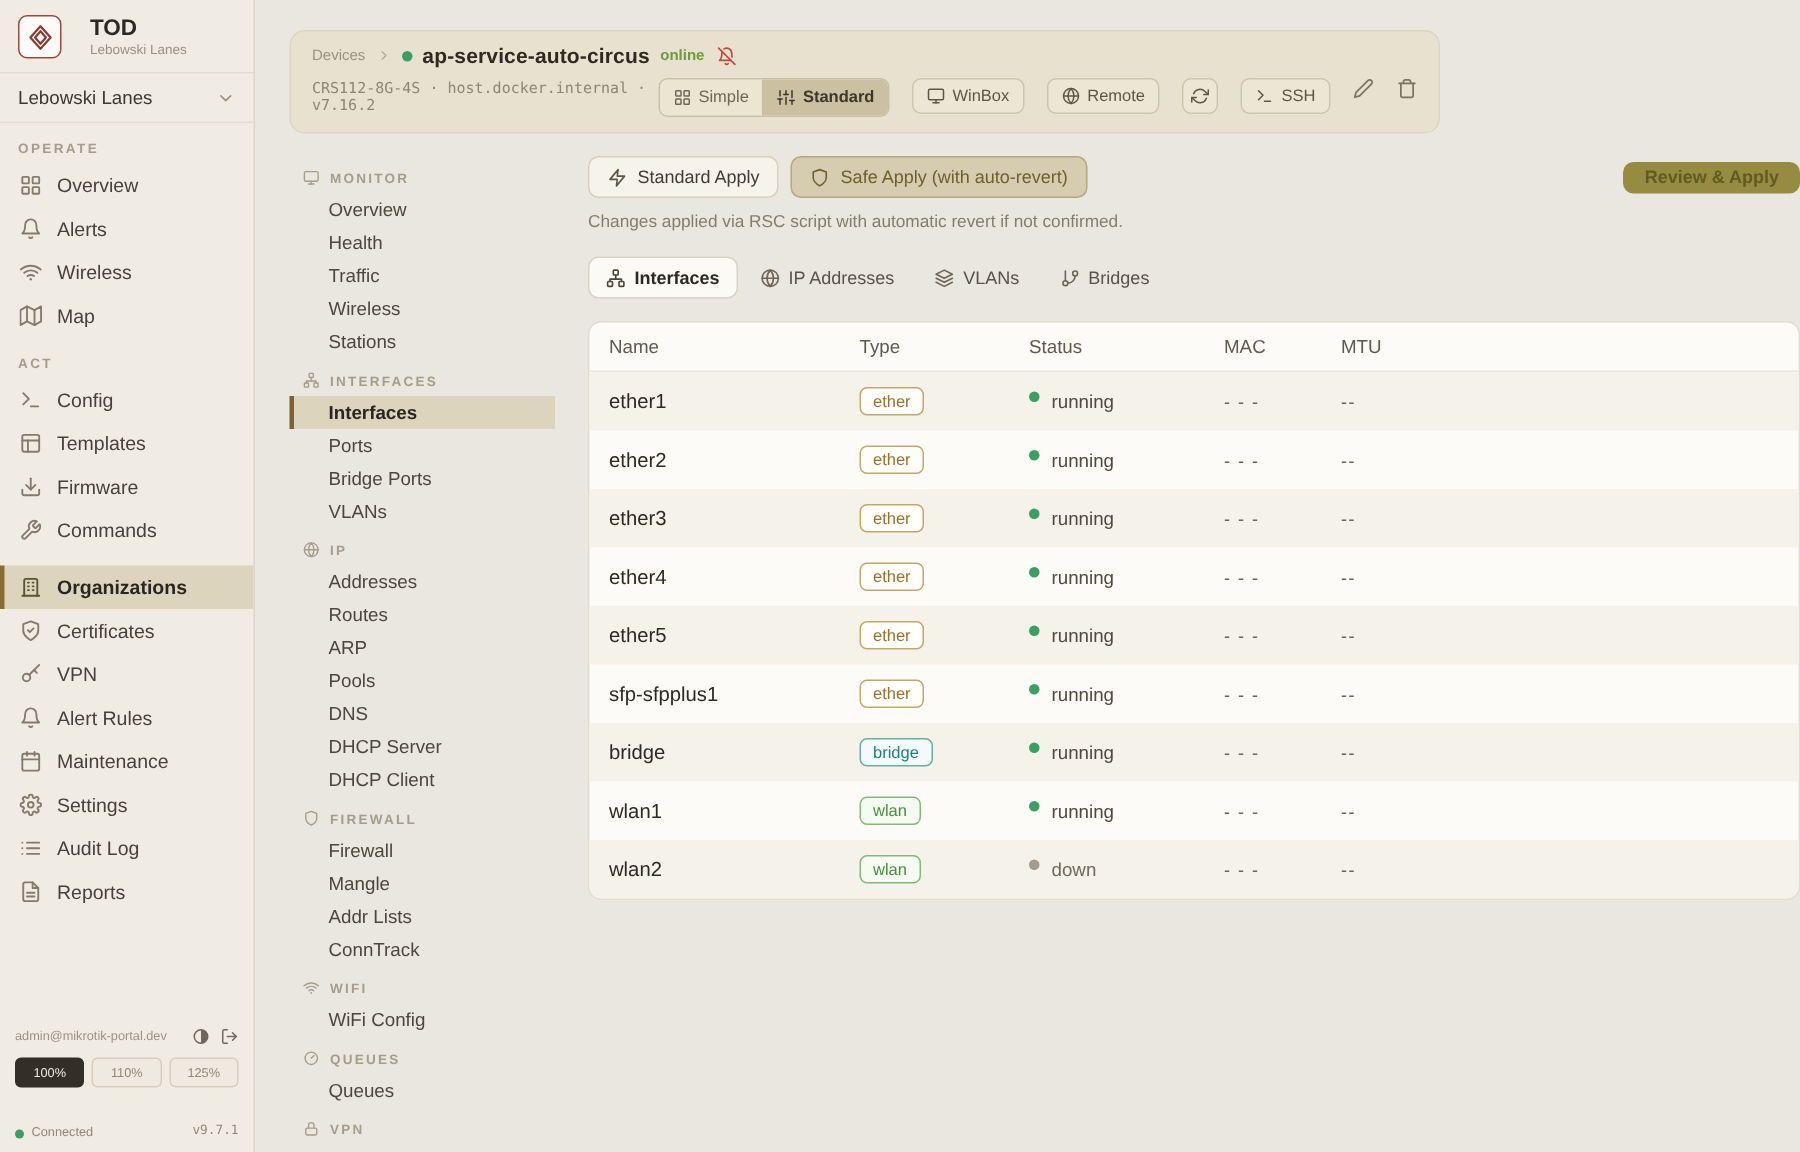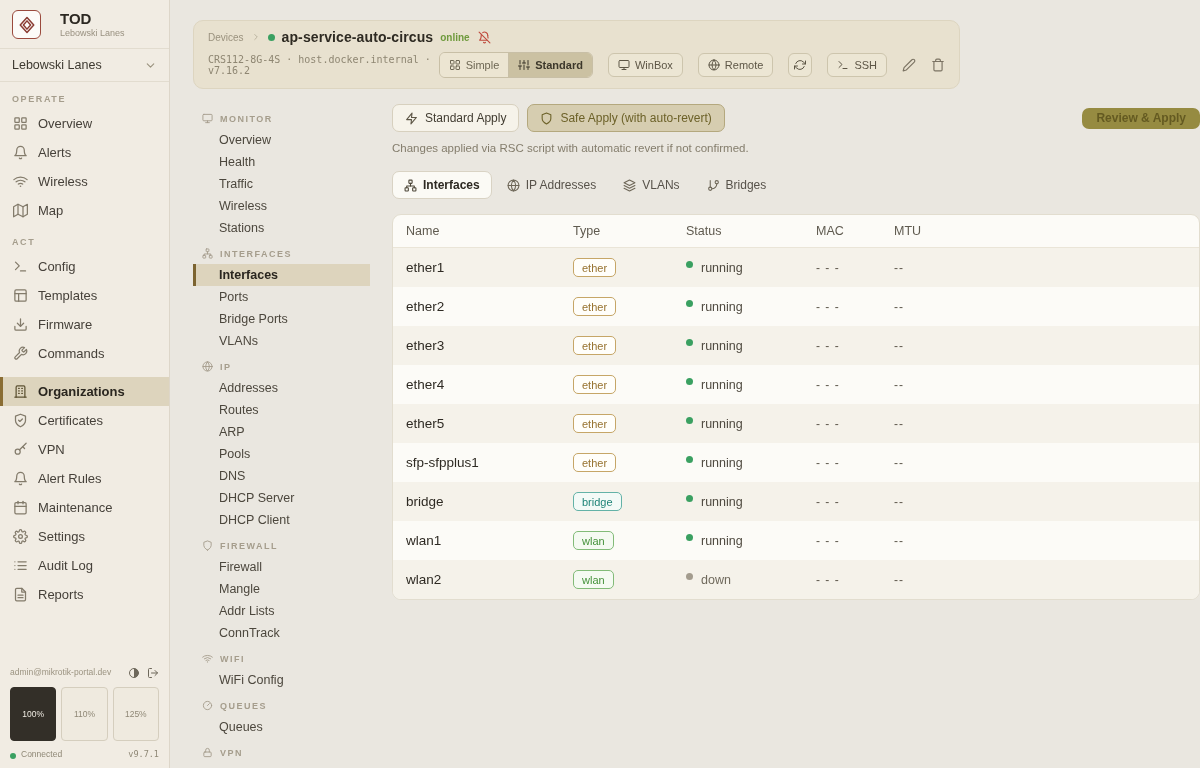--- a/index.html
+++ b/index.html
@@ -22,38 +22,38 @@
 .side-gap{height:9px}
 .side-item{display:flex;align-items:center;gap:10px;height:29px;padding:0 12px 0 10px;font-size:13px;color:#46413a;border-left:3px solid transparent;width:100%;text-align:left}
 .side-item .ic{width:15px;height:15px;color:#837b6b}
 .side-item.active{background:#ddd4bd;border-left-color:#8a6d33;color:#2a261f;font-weight:700}
 .side-item.active .ic{color:#5d5233}
 .side-footer{margin-top:auto;padding:6px 10px 9px}
 .account-row{display:flex;gap:7px}
 .account{flex:1;font-size:8.5px;color:#9b9381;white-space:nowrap;overflow:hidden;text-overflow:ellipsis}
 .foot-ic{color:#6e685b}
 .zoom-row{display:flex;gap:5px;margin-top:8px}
-.zoom-chip{flex:1;font-size:8.5px;padding:21px 0;text-align:center;border:1px solid #d5cebe;border-radius:4px;color:#8f8876;background:#efeadf}
+.zoom-chip{flex:1;font-size:8.5px;padding:4px 0;text-align:center;border:1px solid #d5cebe;border-radius:4px;color:#8f8876;background:#efeadf}
 .zoom-chip.active{background:#332f28;border-color:#332f28;color:#eeeae1}
-.conn-row{display:flex;align-items:flex-end;gap:5px;margin-top:8px;font-size:8.5px;color:#8f8876}
+.conn-row{display:flex;align-items:flex-end;gap:5px;margin-top:24px;font-size:8.5px;color:#8f8876}
 .conn-dot{width:6px;height:6px;border-radius:50%;background:#3aa061}
 .version{margin-left:auto;font-family:"DejaVu Sans Mono",monospace}
 
 .main{flex:1;padding:20px 0 0 23px}
 .device-card{width:767px;background:#e8e1cf;border:1px solid #ddd5c0;border-radius:10px;padding:8px 14px 10px}
 .crumbs{display:flex;align-items:center;gap:7px}
 .crumb-root{font-size:10px;color:#9a927e}
 .crumb-chevron{color:#b3ab98}
 .dot-online{width:7px;height:7px;border-radius:50%;background:#3aa061}
 .device-name{font-size:14px;font-weight:700;color:#2e2a22;letter-spacing:.1px}
 .online-label{font-size:10px;color:#6f9a3d;font-weight:600}
 .bell-muted{color:#bf4a3c;margin-left:1px}
 .meta-row{display:flex;align-items:center;margin-top:7px}
 .device-info{font-family:"DejaVu Sans Mono",monospace;font-size:10px;color:#8e8672}
-.header-controls{margin-left:auto;display:flex;align-items:center;gap:15px}
+.header-controls{margin-left:auto;display:flex;align-items:flex-start;gap:15px}
 .seg-group{display:flex;border:1px solid #c8bfa6;border-radius:6px;overflow:hidden}
 .seg{display:inline-flex;align-items:center;gap:5px;height:24px;padding:0 9px;font-size:11px;color:#6e6754;background:#ece5d2}
 .seg+.seg{border-left:1px solid #c8bfa6}
 .seg.active{background:#cbc1a2;color:#3c372a;font-weight:600}
 .hbtn{display:inline-flex;align-items:center;gap:5px;height:24px;padding:0 9px;font-size:11px;color:#5d5646;background:#ece6d4;border:1px solid #cdc5ad;border-radius:6px}
 .hbtn.icon-only{width:24px;padding:0;justify-content:center}
 .tool-ic{color:#7b7363}
 
 .content-row{display:flex;margin-top:15px}
 .devnav{width:199px;flex:none;padding-right:22px}

